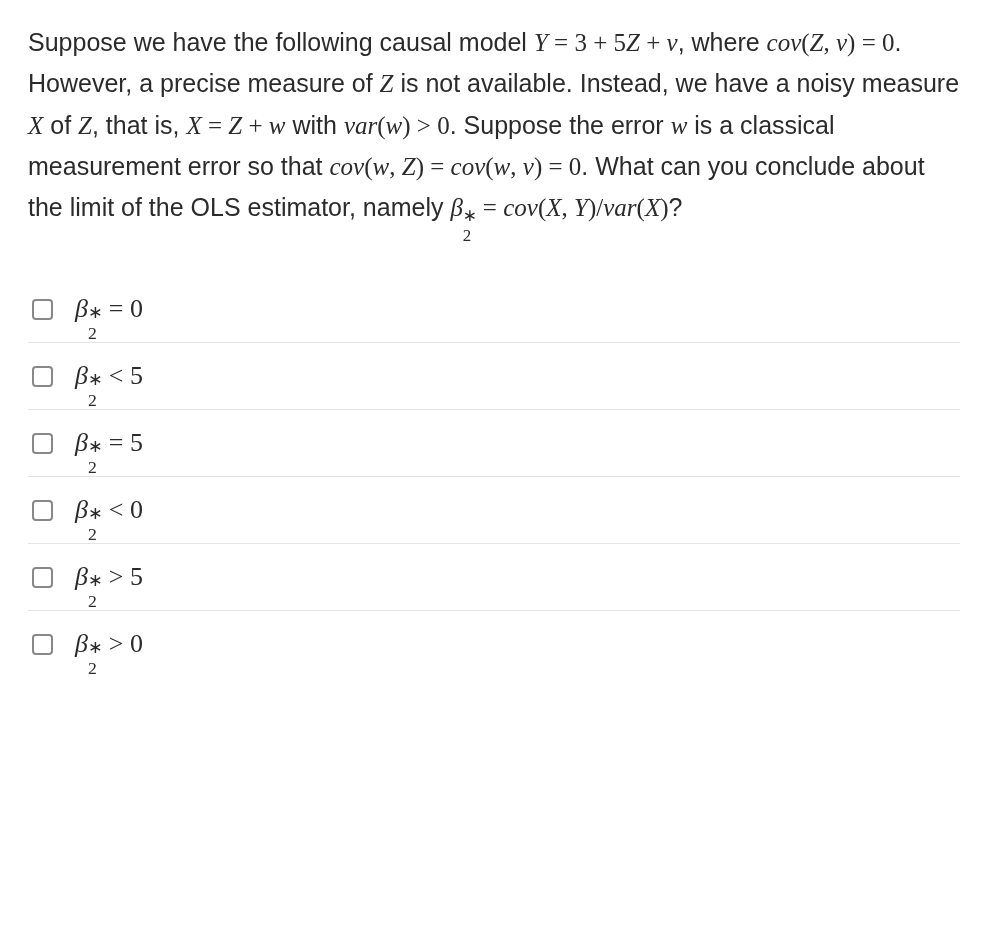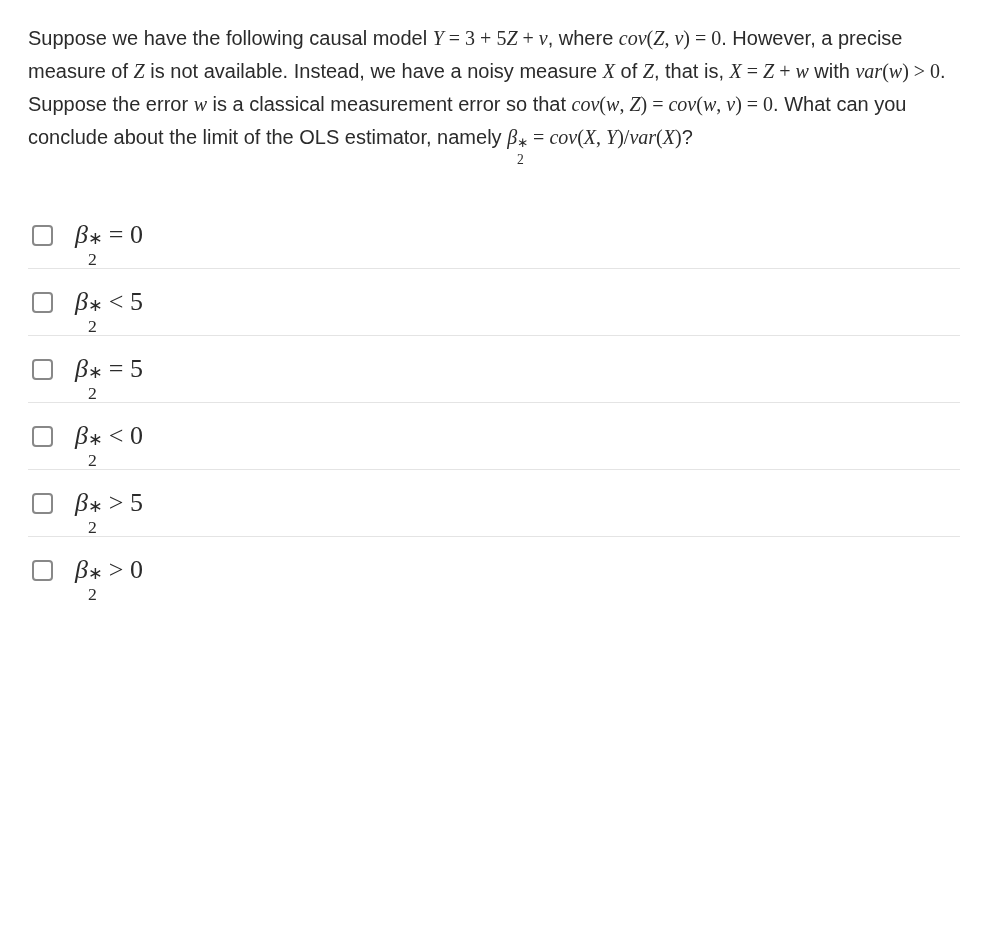--- a/index.html
+++ b/index.html
@@ -8,21 +8,21 @@
       box-sizing: border-box;
     }
     body {
       font-family: -apple-system, BlinkMacSystemFont, 'Segoe UI', Arial, sans-serif;
       background: #ffffff;
       padding: 22px 28px;
       width: 988px;
       color: #2b2b2b;
     }
     .question-text {
-      font-size: 20px;
+      font-size: 25px;
       line-height: 1.65;
       color: #2b2b2b;
       margin-bottom: 48px;
     }
     .question-text .math-var {
       font-family: 'Times New Roman', serif;
       font-style: italic;
     }
     .question-text .math-expr {
       font-family: 'Times New Roman', serif;

